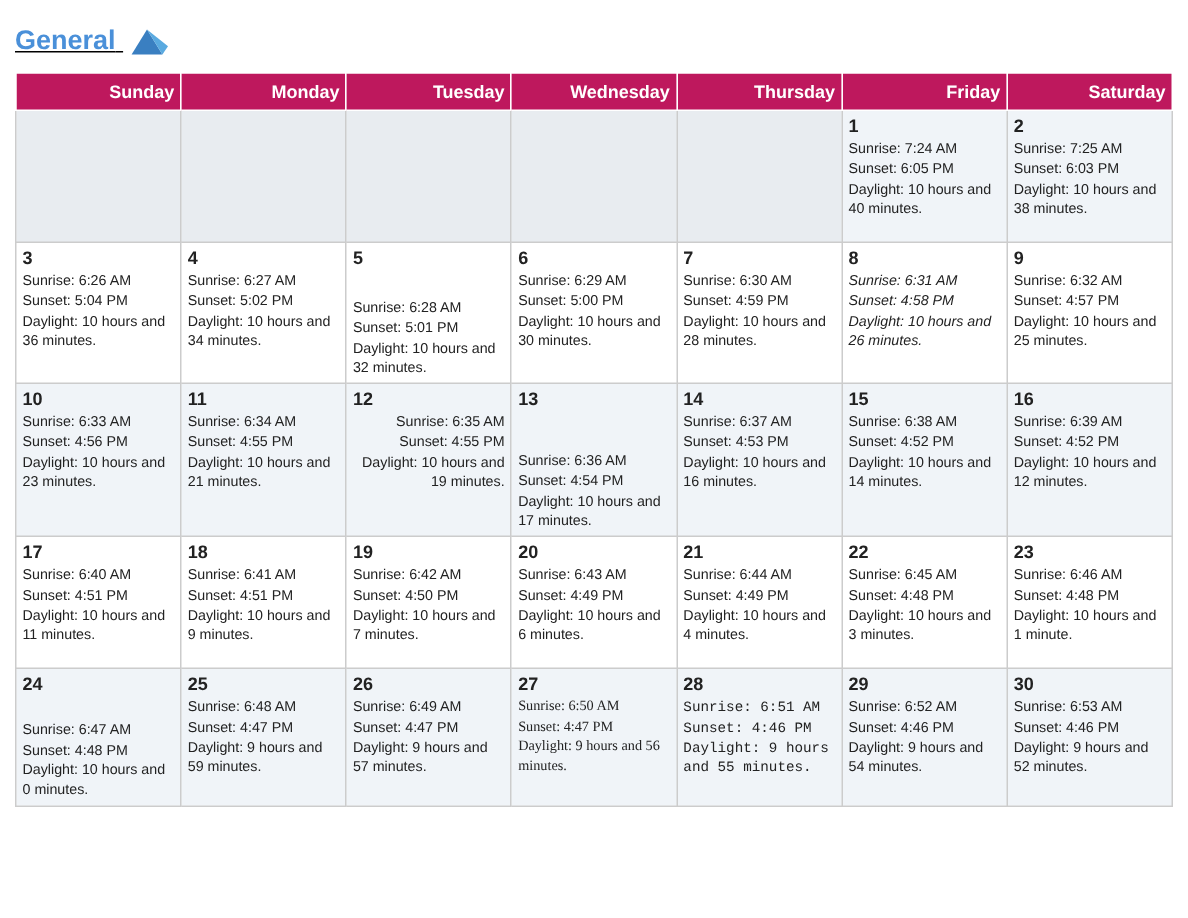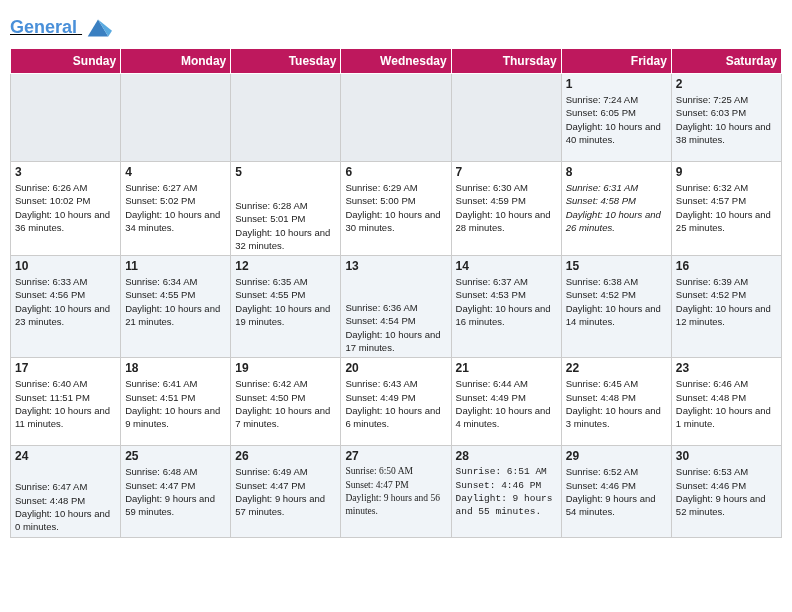--- a/index.html
+++ b/index.html
@@ -143,21 +143,21 @@
           <div class="day-number">2</div>
           <div class="day-info" style="white-space: pre-line;">Sunrise: 7:25 AM
 Sunset: 6:03 PM
 Daylight: 10 hours and 38 minutes.</div>
         </td>
       </tr>
       <tr>
         <td>
           <div class="day-number">3</div>
           <div class="day-info" style="white-space: pre-line;">Sunrise: 6:26 AM
-Sunset: 10:02 PM
+Sunset: 5:04 PM
 Daylight: 10 hours and 36 minutes.</div>
         </td>
         <td>
           <div class="day-number">4</div>
           <div class="day-info" style="white-space: pre-line;">Sunrise: 6:27 AM
 Sunset: 5:02 PM
 Daylight: 10 hours and 34 minutes.</div>
         </td>
         <td>
           <div class="day-number">5</div>
@@ -198,21 +198,21 @@
 Daylight: 10 hours and 23 minutes.</div>
         </td>
         <td>
           <div class="day-number">11</div>
           <div class="day-info" style="white-space: pre-line;">Sunrise: 6:34 AM
 Sunset: 4:55 PM
 Daylight: 10 hours and 21 minutes.</div>
         </td>
         <td>
           <div class="day-number">12</div>
-          <div class="day-info" style="white-space: pre-line;">Sunrise: 6:35 AM
+          <div class="day-info" style="white-space: pre-line; text-align: right;">Sunrise: 6:35 AM
 Sunset: 4:55 PM
 Daylight: 10 hours and 19 minutes.</div>
         </td>
         <td>
           <div class="day-number">13</div>
           <div class="day-info" style="white-space: pre-line; margin-top: 28px;">Sunrise: 6:36 AM
 Sunset: 4:54 PM
 Daylight: 10 hours and 17 minutes.</div>
         </td>
         <td>
@@ -231,21 +231,21 @@
           <div class="day-number">16</div>
           <div class="day-info" style="white-space: pre-line;">Sunrise: 6:39 AM
 Sunset: 4:52 PM
 Daylight: 10 hours and 12 minutes.</div>
         </td>
       </tr>
       <tr>
         <td>
           <div class="day-number">17</div>
           <div class="day-info" style="white-space: pre-line;">Sunrise: 6:40 AM
-Sunset: 11:51 PM
+Sunset: 4:51 PM
 Daylight: 10 hours and 11 minutes.</div>
         </td>
         <td>
           <div class="day-number">18</div>
           <div class="day-info" style="white-space: pre-line;">Sunrise: 6:41 AM
 Sunset: 4:51 PM
 Daylight: 10 hours and 9 minutes.</div>
         </td>
         <td>
           <div class="day-number">19</div>

